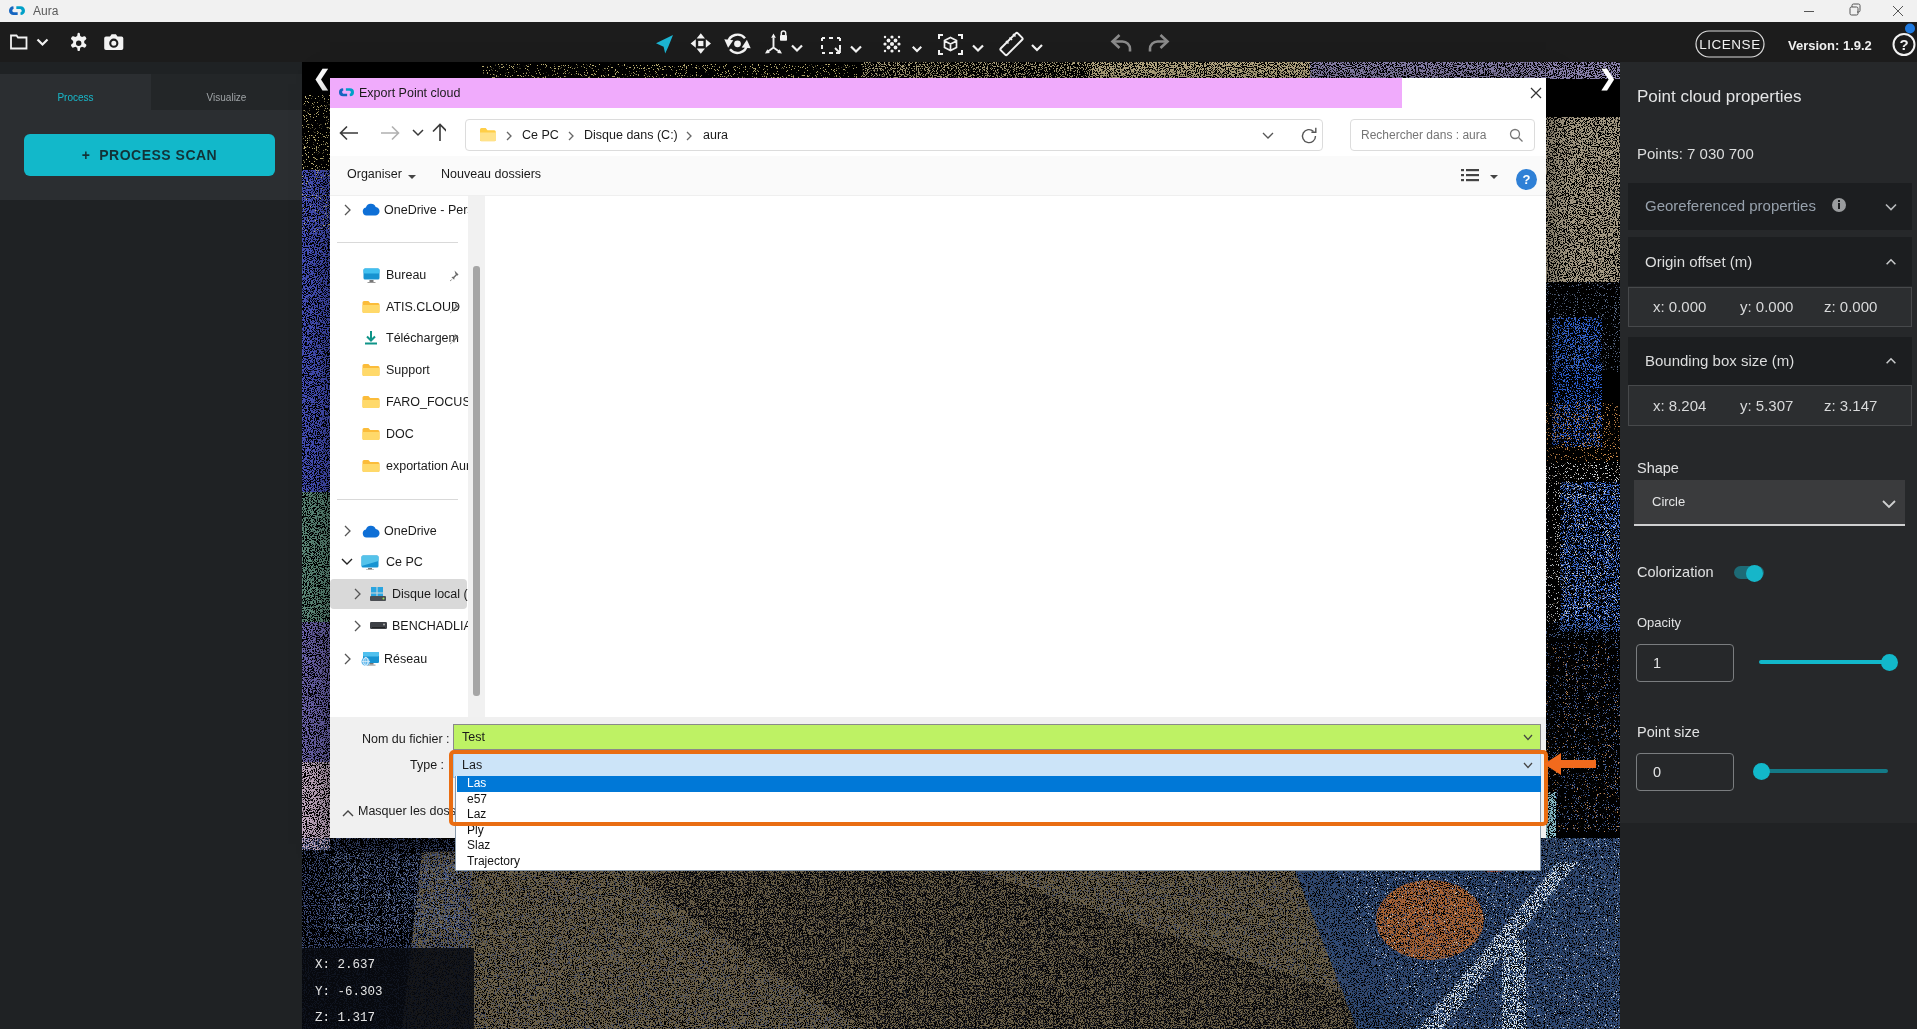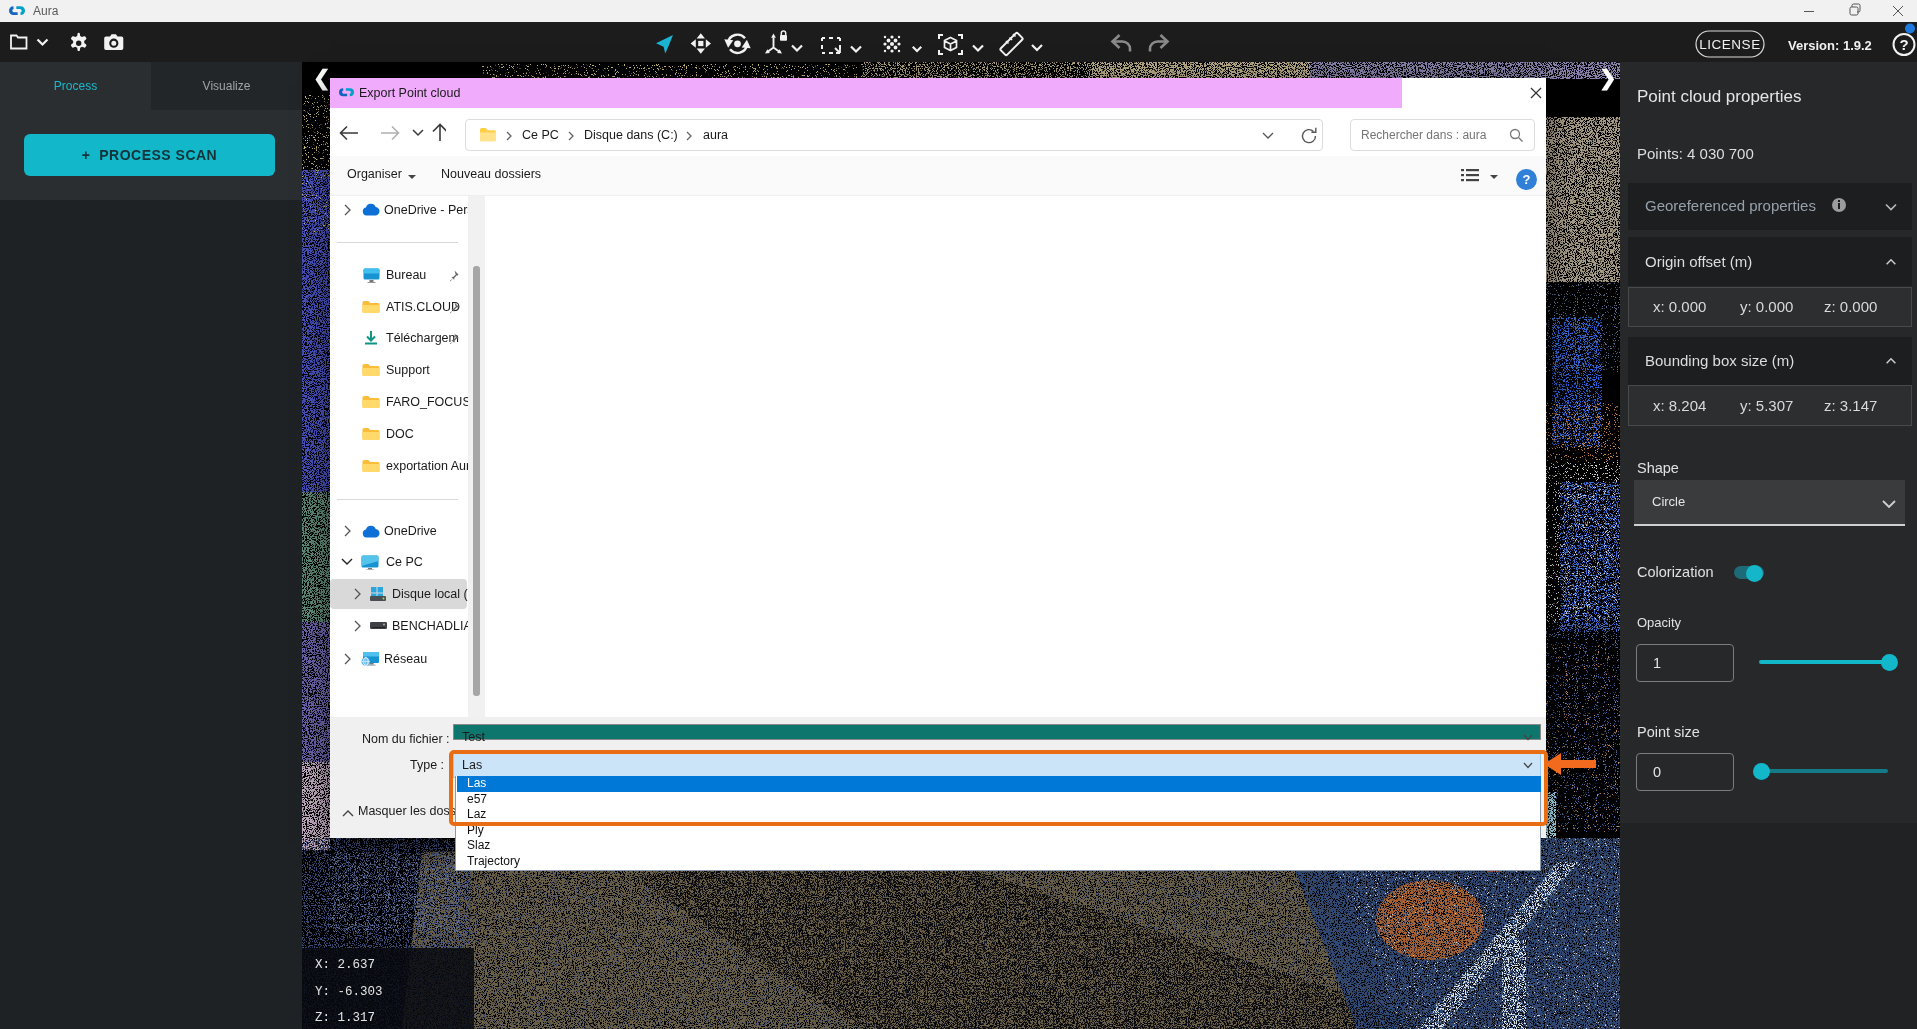--- a/index.html
+++ b/index.html
@@ -9,21 +9,21 @@
 
 #titlebar{left:0;top:0;width:1917px;height:22px;background:#f1f1f1;color:#5a5a5a;font-size:12px}
 #titlebar .tname{position:absolute;left:33px;top:4px}
 .winbtn{position:absolute;top:0;width:46px;height:22px;color:#555}
 
 #toolbar{left:0;top:22px;width:1917px;height:40px;background:#1c1c1c}
 #toolbar svg{position:absolute;top:0;left:0}
 
 #leftpanel{left:0;top:62px;width:302px;height:967px;background:#1f2224}
 #tabs{position:absolute;left:0;top:0;width:302px;height:48px}
-.tab{position:absolute;top:0;height:48px;line-height:48px;text-align:center;font-size:12px}
+.tab{position:absolute;top:12px;height:48px;line-height:48px;text-align:center;font-size:10px}
 #tabproc{left:0;width:151px;background:#2b2e31;color:#18b9cb}
 #tabviz{left:151px;width:151px;background:#232628;color:#9fa3a6}
 #procsec{position:absolute;left:0;top:48px;width:302px;height:90px;background:#2b2e31}
 #procbtn{position:absolute;left:24px;top:24px;width:251px;height:42px;background:#12b8ca;border-radius:6px;
  color:#123237;font-size:14px;font-weight:bold;letter-spacing:.5px;text-align:center;line-height:42px}
 
 #viewport{left:302px;top:62px;width:1318px;height:967px;background:#000;overflow:hidden}
 .collapse{position:absolute;color:#fff;font-size:21px;font-weight:bold;font-family:"Liberation Sans",sans-serif}
 #coords{position:absolute;left:0px;top:886px;width:172px;height:81px;background:rgba(8,10,16,.85);
  color:#e4e4e4;font-family:"Liberation Mono",monospace;font-size:12.5px;line-height:26.7px;padding:4px 0 0 13px;white-space:pre}
@@ -237,21 +237,21 @@
       </svg>
     <div class="collapse" style="left:11px;top:4px">❮</div>
     <div class="collapse" style="left:1297px;top:4px">❯</div>
     <div id="coords">X: 2.637
 Y: -6.303
 Z: 1.317</div>
   </div>
   <div id="rightpanel" class="abs">
     <div id="rp-bottom"></div>
     <div class="abs" style="left:17px;top:25px;font-size:17px;color:#e4e5e6">Point cloud properties</div>
-    <div class="abs" style="left:17px;top:83px;font-size:15px;color:#dcdddd">Points: 4 030 700</div>
+    <div class="abs" style="left:17px;top:83px;font-size:15px;color:#dcdddd">Points: 7 030 700</div>
     <div class="rp-card" style="top:121px;height:47px">
       <span style="position:absolute;left:17px;top:14px;font-size:15px;color:#97a1ac">Georeferenced properties</span>
       <svg style="position:absolute;left:196px;top:7px" width="30" height="30" viewBox="0 0 30 30">
           <circle cx="15" cy="15" r="7" fill="#9a9c9e"></circle>
           <rect x="14" y="13" width="2" height="6" fill="#1c1e20"></rect>
           <rect x="14" y="10" width="2" height="2" fill="#1c1e20"></rect>
         </svg>
       <svg style="position:absolute;left:255px;top:16px" width="16" height="16" viewBox="0 0 16 16">
           <path d="M3 5.5 l5 5 l5-5" stroke="#b8babc" stroke-width="1.6" fill="none"></path>
         </svg>
@@ -507,21 +507,21 @@
             </svg>
           <span style="position:absolute;left:54px">Réseau</span>
         </div>
       </div>
       <div id="treesb">
           <div id="thumb"></div>
         </div>
     </div>
     <div id="dlg-bottom">
       <span style="position:absolute;left:32px;top:15px">Nom du fichier :</span>
-      <div style="position:absolute;left:123px;top:7px;width:1088px;height:16px;background:#0f766e;border:1px solid #8a8a8a">
+      <div style="position:absolute;left:123px;top:7px;width:1088px;height:26px;background:#bef264;border:1px solid #8a8a8a">
         <span style="position:absolute;left:8px;top:5px">Test</span>
         <svg style="position:absolute;right:6px;top:8px" width="12" height="10">
             <path d="M2 2 l4 4.5 l4-4.5" stroke="#444" stroke-width="1.2" fill="none"></path>
           </svg>
       </div>
       <span style="position:absolute;left:80px;top:41px">Type :</span>
       <div style="position:absolute;left:123px;top:35px;width:1088px;height:26px;background:#cce4f8;border:1px solid #99c9ef">
         <span style="position:absolute;left:8px;top:5px">Las</span>
         <svg style="position:absolute;right:6px;top:8px" width="12" height="10">
             <path d="M2 2 l4 4.5 l4-4.5" stroke="#444" stroke-width="1.2" fill="none"></path>

